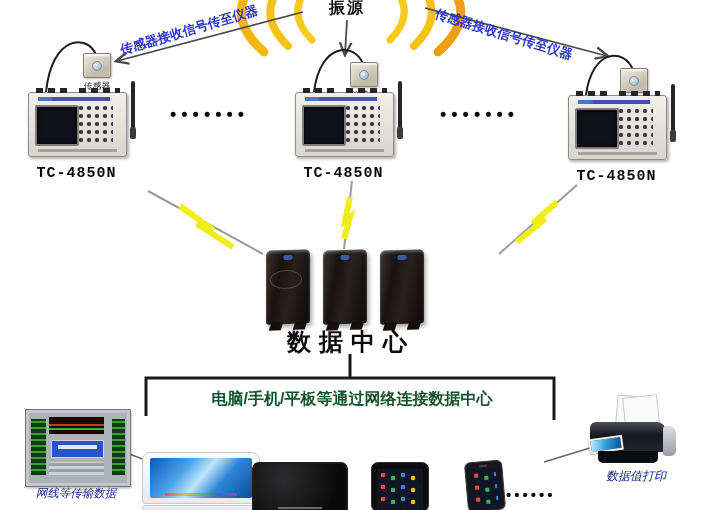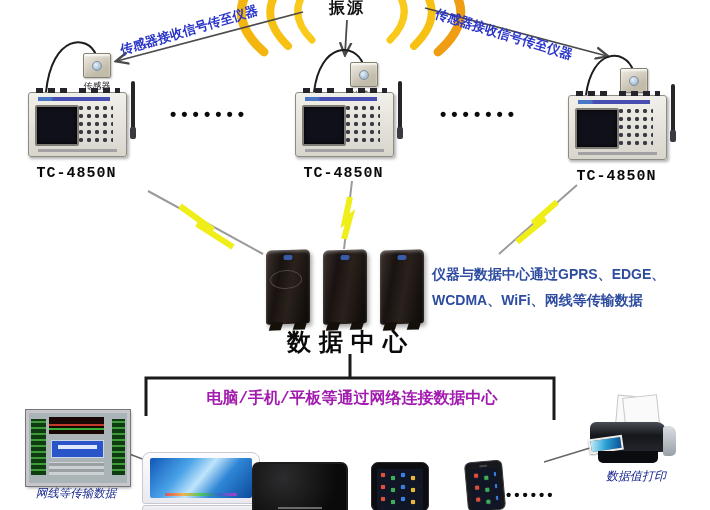--- a/index.html
+++ b/index.html
@@ -52,21 +52,21 @@
   .server.s1{left:0;} .server.s2{left:57px;} .server.s3{left:114px;}
   .server-logo{position:absolute;top:5px;left:50%;transform:translateX(-50%);width:9px;height:5px;border-radius:2px;background:#3a63b8;opacity:.9;}
   .server-oval{position:absolute;left:4px;top:20px;width:30px;height:17px;border:1px solid #51453c;border-radius:50%;}
   .server-foot{position:absolute;bottom:-6px;width:12px;height:8px;background:#141009;transform:skewX(-18deg);}
   .server-foot.fl{left:4px;} .server-foot.fr{right:4px;}
   .dc-label{position:absolute;top:76px;left:0;width:170px;text-align:center;
     font-size:24px;font-weight:bold;letter-spacing:8px;color:#0a0a0a;white-space:nowrap;}
 
   
   .transmission-note{left:432px;top:262px;width:278px;font-size:14px;font-weight:bold;color:#2e4da0;line-height:1.85;}
-  .access-note{left:150px;top:385px;width:404px;text-align:center;font-size:16px;font-weight:bold;color:#a21caf;line-height:1.75;font-family:Liberation Mono, monospace;}
+  .access-note{left:150px;top:385px;width:404px;text-align:center;font-size:16px;font-weight:bold;color:#14532d;line-height:1.75;}
 
   
   .monitor{left:26px;top:410px;width:98px;height:70px;border:3px solid #c6c6cc;outline:1px solid #777;
     background:#aab3b6;box-shadow:1px 2px 3px rgba(0,0,0,.35);}
   .mon-green{position:absolute;top:6px;width:15px;height:56px;background:repeating-linear-gradient(0deg,#0e3b10 0 4px,#3f9a3a 4px 6px);}
   .mon-green.gl{left:2px;} .mon-green.gr{right:2px;width:13px;}
   .mon-wave{position:absolute;left:20px;top:4px;width:55px;height:17px;background:#1b0606;
     background-image:linear-gradient(transparent 40%,#c23a2a 40% 52%,transparent 52%),linear-gradient(transparent 66%,#36b336 66% 74%,transparent 74%);}
   .mon-dialog{position:absolute;left:22px;top:27px;width:51px;height:16px;background:#2a55c8;border:1px solid #cdd6e8;}
   .mon-dialog::after{content:"";display:block;margin:4px 6px 0;height:4px;background:#dfe8ff;}
@@ -247,24 +247,20 @@
       <div class="server-foot fr"></div>
     </div>
     <div class="server s3">
       <div class="server-logo"></div>
       <div class="server-foot fl"></div>
       <div class="server-foot fr"></div>
     </div>
     <div class="dc-label">数据中心</div>
   </div>
 
-  <div class="abs transmission-note">
-    <div>仪器与数据中心通过GPRS、EDGE、</div>
-    <div>WCDMA、WiFi、网线等传输数据</div>
-  </div>
 
   <div class="abs access-note">
     <div>电脑/手机/平板等通过网络连接数据中心</div>
   </div>
 
   <div class="abs monitor">
     <div class="mon-green gl"></div>
     <div class="mon-green gr"></div>
     <div class="mon-wave"></div>
     <div class="mon-dialog"></div>

